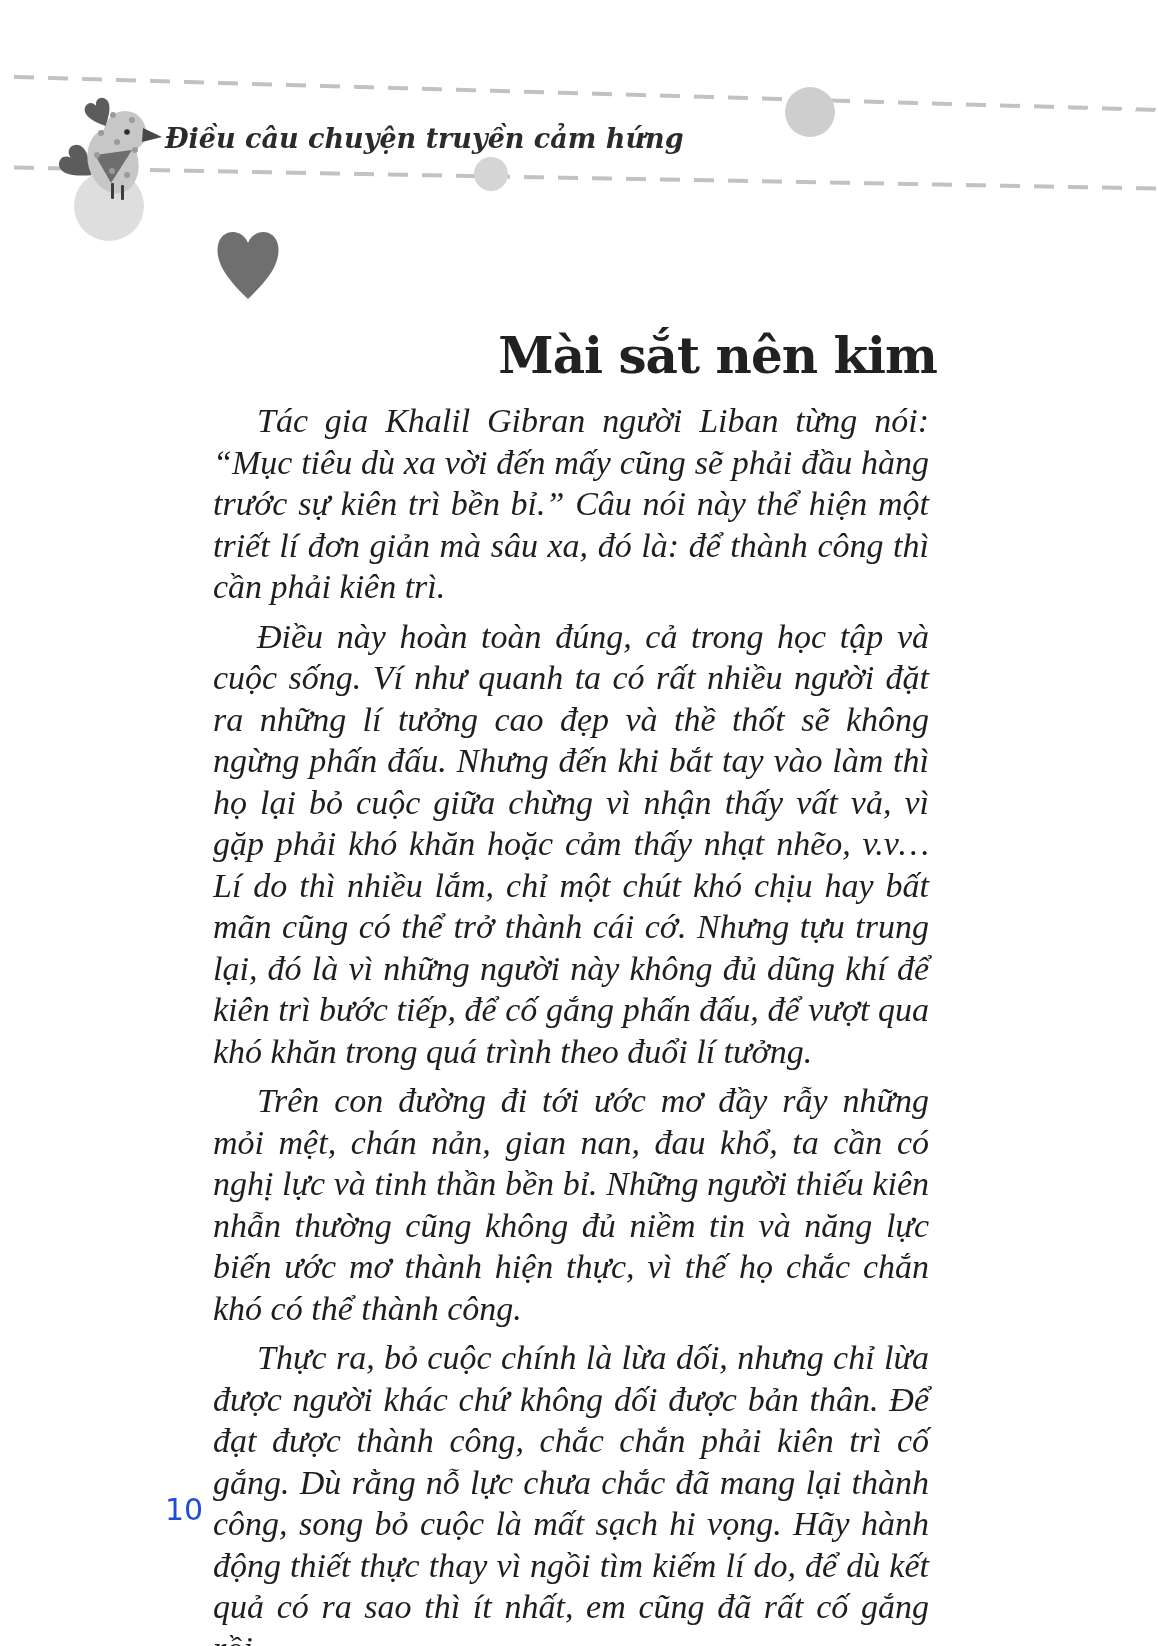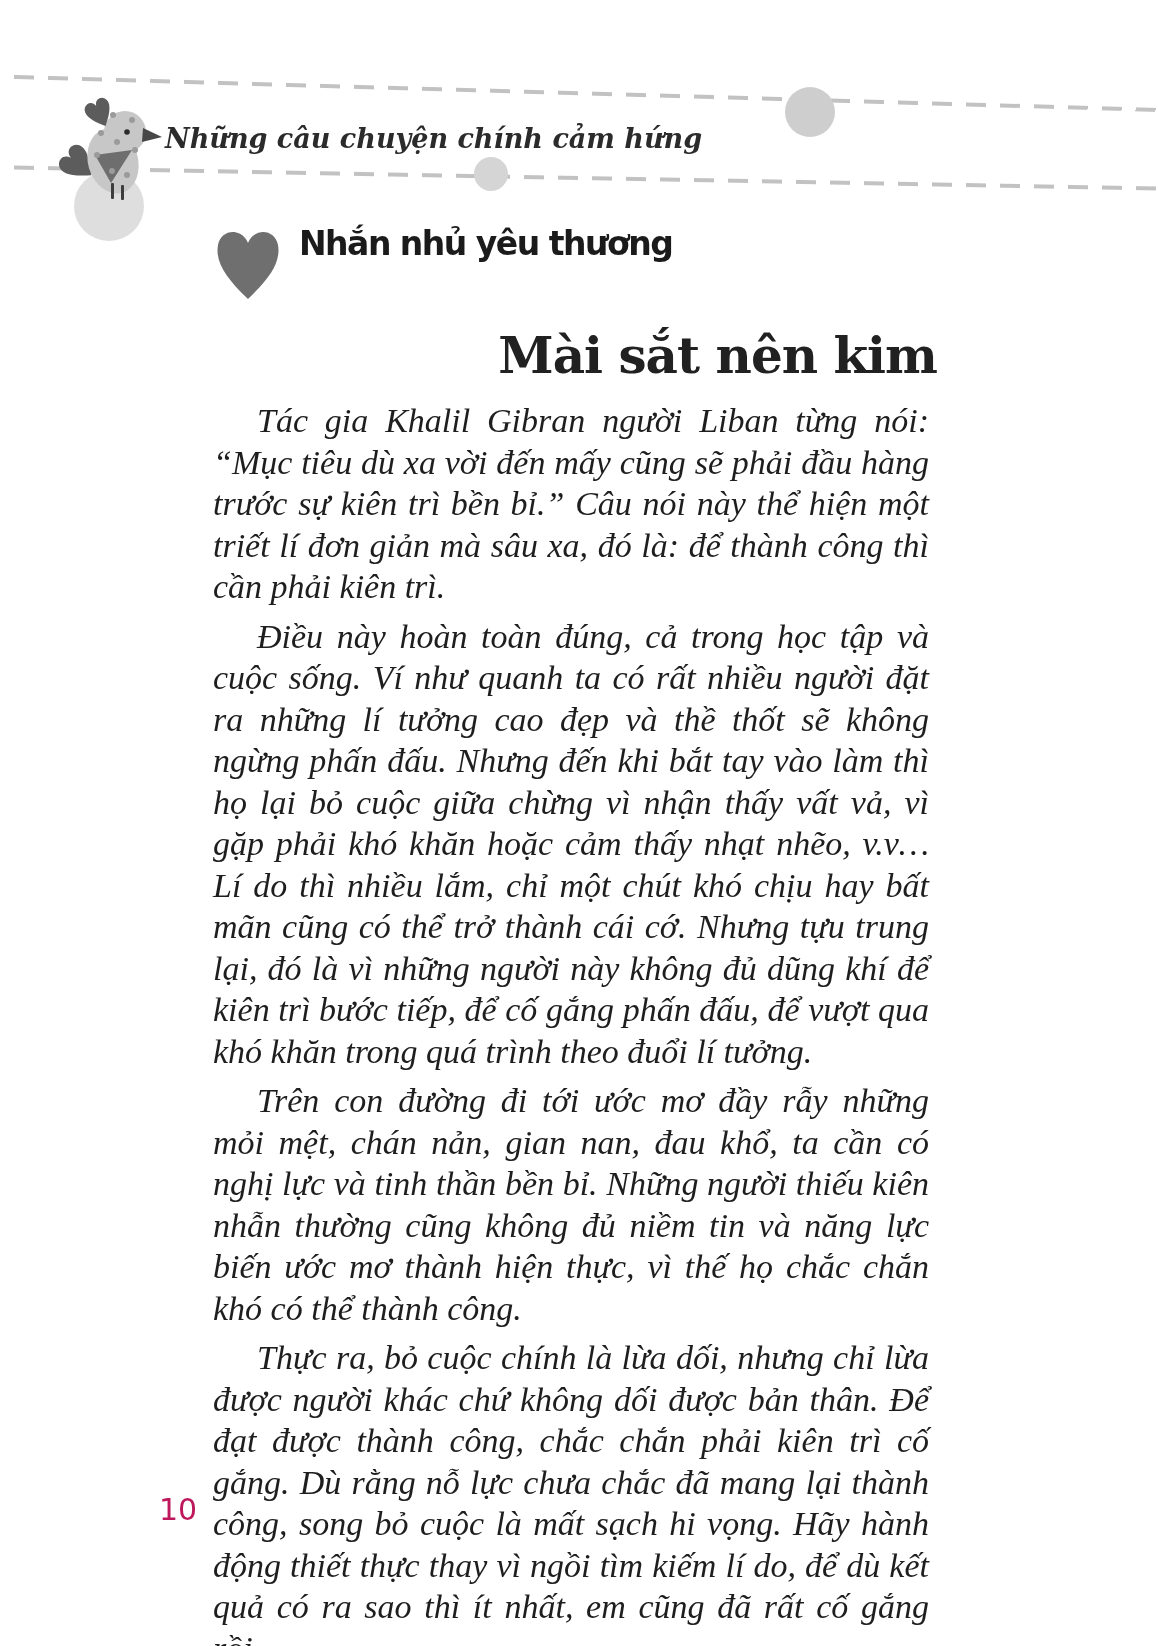--- a/index.html
+++ b/index.html
@@ -52,23 +52,23 @@
     position:absolute;left:205px;top:392px;width:732px;
     font-family:"Liberation Serif", serif;
     font-style:italic;
     font-size:34px;line-height:41.5px;
     color:#1e1e1e;
     text-align:justify;
   }
   .article-body p{margin:8px;text-indent:44px;}
   
   .page-number{
-    position:absolute;left:159px;top:1492px;
+    position:absolute;left:165px;top:1492px;
     font-family:"DejaVu Sans", sans-serif;
-    font-size:30px;color:#be185d;
+    font-size:30px;color:#1d4ed8;
   }
 </style>
 </head>
 <body>
 
 <div id="page">
 
   <div class="dash-line dash-top"></div>
   <div class="dash-line dash-mid"></div>
 
@@ -94,26 +94,25 @@
         <circle cx="77" cy="25" r="3"></circle>
       <circle cx="46" cy="38" r="3"></circle>
         <circle cx="62" cy="47" r="3"></circle>
       <circle cx="80" cy="55" r="3"></circle>
         <circle cx="42" cy="60" r="3"></circle>
       <circle cx="57" cy="76" r="3"></circle>
         <circle cx="72" cy="80" r="3"></circle>
     </g>
   </svg>
 
-  <div class="series-title">Những câu chuyện chính cảm hứng</div>
+  <div class="series-title">Điều câu chuyện truyền cảm hứng</div>
 
   <svg class="heart" viewBox="0 0 72 80" aria-hidden="true">
     <path d="M36 78 C14 57 3 41 6 24 C8.5 10 25 6.5 33.5 17.5 C35 19.6 36 22 36 22 C36 22 37 19.6 38.5 17.5 C47 6.5 63.5 10 66 24 C69 41 58 57 36 78 Z" fill="#6f6f6f"></path>
   </svg>
-  <div class="section-title">Nhắn nhủ yêu thương</div>
 
   <div class="article-title">Mài sắt nên kim</div>
 
   <div class="article-body">
     <p>Tác gia Khalil Gibran người Liban từng nói: “Mục tiêu dù xa vời đến mấy cũng sẽ phải đầu hàng trước sự kiên trì bền bỉ.” Câu nói này thể hiện một triết lí đơn giản mà sâu xa, đó là: để thành công thì cần phải kiên trì.</p>
     <p>Điều này hoàn toàn đúng, cả trong học tập và cuộc sống. Ví như quanh ta có rất nhiều người đặt ra những lí tưởng cao đẹp và thề thốt sẽ không ngừng phấn đấu. Nhưng đến khi bắt tay vào làm thì họ lại bỏ cuộc giữa chừng vì nhận thấy vất vả, vì gặp phải khó khăn hoặc cảm thấy nhạt nhẽo, v.v… Lí do thì nhiều lắm, chỉ một chút khó chịu hay bất mãn cũng có thể trở thành cái cớ. Nhưng tựu trung lại, đó là vì những người này không đủ dũng khí để kiên trì bước tiếp, để cố gắng phấn đấu, để vượt qua khó khăn trong quá trình theo đuổi lí tưởng.</p>
     <p>Trên con đường đi tới ước mơ đầy rẫy những mỏi mệt, chán nản, gian nan, đau khổ, ta cần có nghị lực và tinh thần bền bỉ. Những người thiếu kiên nhẫn thường cũng không đủ niềm tin và năng lực biến ước mơ thành hiện thực, vì thế họ chắc chắn khó có thể thành công.</p>
     <p>Thực ra, bỏ cuộc chính là lừa dối, nhưng chỉ lừa được người khác chứ không dối được bản thân. Để đạt được thành công, chắc chắn phải kiên trì cố gắng. Dù rằng nỗ lực chưa chắc đã mang lại thành công, song bỏ cuộc là mất sạch hi vọng. Hãy hành động thiết thực thay vì ngồi tìm kiếm lí do, để dù kết quả có ra sao thì ít nhất, em cũng đã rất cố gắng rồi…</p>
   </div>
 

